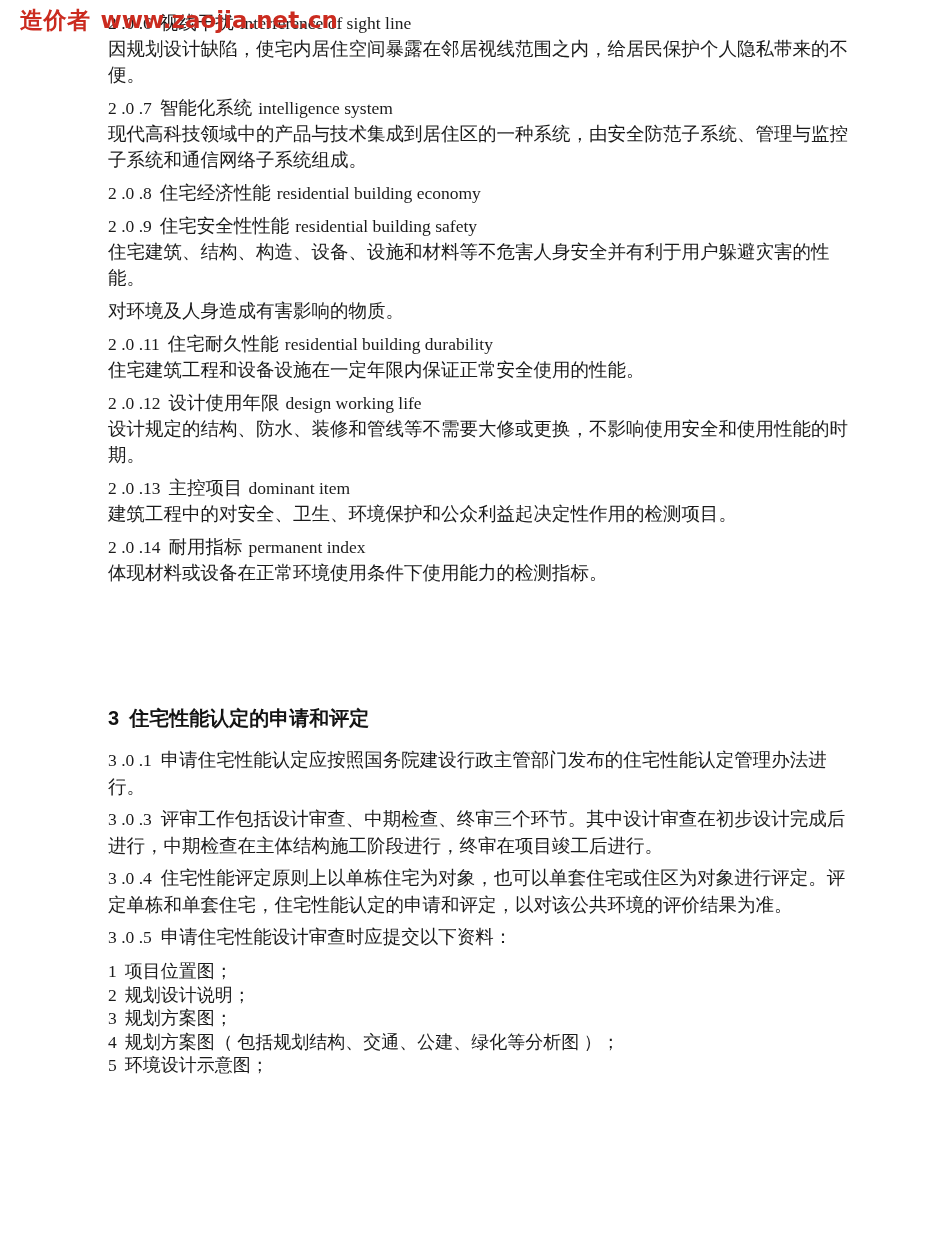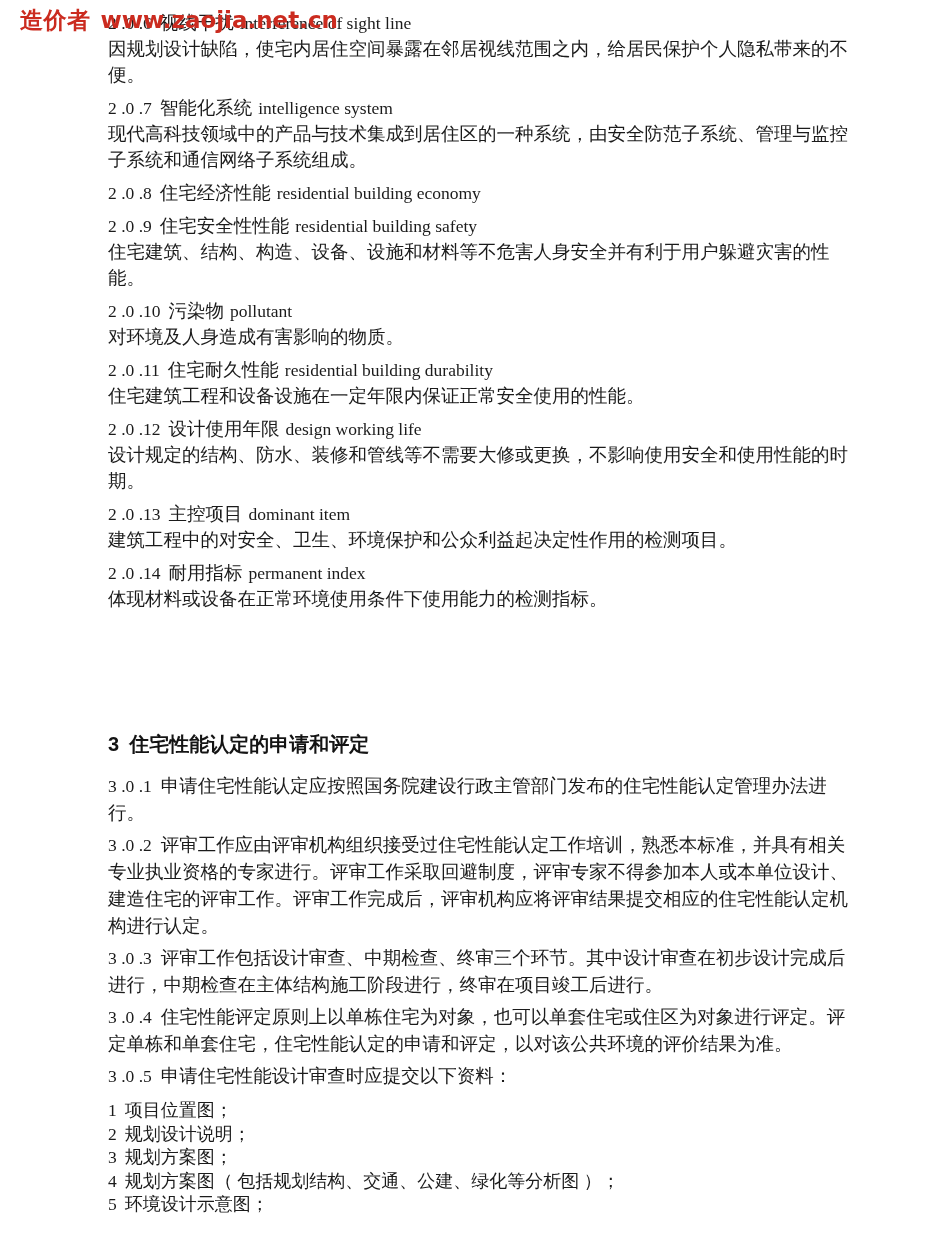--- a/index.html
+++ b/index.html
@@ -83,21 +83,20 @@
       <div class="term-block">
         <p class="term-line"><span class="num">2 .0 .8</span><span class="term-zh">住宅经济性能</span><span class="en">residential building economy</span></p>
       </div>
 
       <div class="term-block">
         <p class="term-line"><span class="num">2 .0 .9</span><span class="term-zh">住宅安全性性能</span><span class="en">residential building safety</span></p>
         <p class="term-def">住宅建筑、结构、构造、设备、设施和材料等不危害人身安全并有利于用户躲避灾害的性能。</p>
       </div>
 
       <div class="term-block">
-        <p class="term-line"><span class="num">2 .0 .10</span><span class="term-zh">污染物</span><span class="en">pollutant</span></p>
         <p class="term-def">对环境及人身造成有害影响的物质。</p>
       </div>
 
       <div class="term-block">
         <p class="term-line"><span class="num">2 .0 .11</span><span class="term-zh">住宅耐久性能</span><span class="en">residential building durability</span></p>
         <p class="term-def">住宅建筑工程和设备设施在一定年限内保证正常安全使用的性能。</p>
       </div>
 
       <div class="term-block">
         <p class="term-line"><span class="num">2 .0 .12</span><span class="term-zh">设计使用年限</span><span class="en">design working life</span></p>
@@ -115,21 +114,20 @@
       </div>
 
     </section>
 
     <section>
 
       <h2 class="ch3-heading"><span class="h-num">3</span><span>住宅性能认定的申请和评定</span></h2>
 
       <p class="clause"><span class="num">3 .0 .1</span><span>申请住宅性能认定应按照国务院建设行政主管部门发布的住宅性能认定管理办法进行。</span></p>
 
-      <p class="clause"><span class="num">3 .0 .2</span><span>评审工作应由评审机构组织接受过住宅性能认定工作培训，熟悉本标准，并具有相关专业执业资格的专家进行。评审工作采取回避制度，评审专家不得参加本人或本单位设计、建造住宅的评审工作。评审工作完成后，评审机构应将评审结果提交相应的住宅性能认定机构进行认定。</span></p>
 
       <p class="clause"><span class="num">3 .0 .3</span><span>评审工作包括设计审查、中期检查、终审三个环节。其中设计审查在初步设计完成后进行，中期检查在主体结构施工阶段进行，终审在项目竣工后进行。</span></p>
 
       <p class="clause"><span class="num">3 .0 .4</span><span>住宅性能评定原则上以单栋住宅为对象，也可以单套住宅或住区为对象进行评定。评定单栋和单套住宅，住宅性能认定的申请和评定，以对该公共环境的评价结果为准。</span></p>
 
       <p class="clause"><span class="num">3 .0 .5</span><span>申请住宅性能设计审查时应提交以下资料：</span></p>
 
       <div class="materials">
         <p class="material-item"><span class="idx">1</span><span>项目位置图；</span></p>
         <p class="material-item"><span class="idx">2</span><span>规划设计说明；</span></p>

